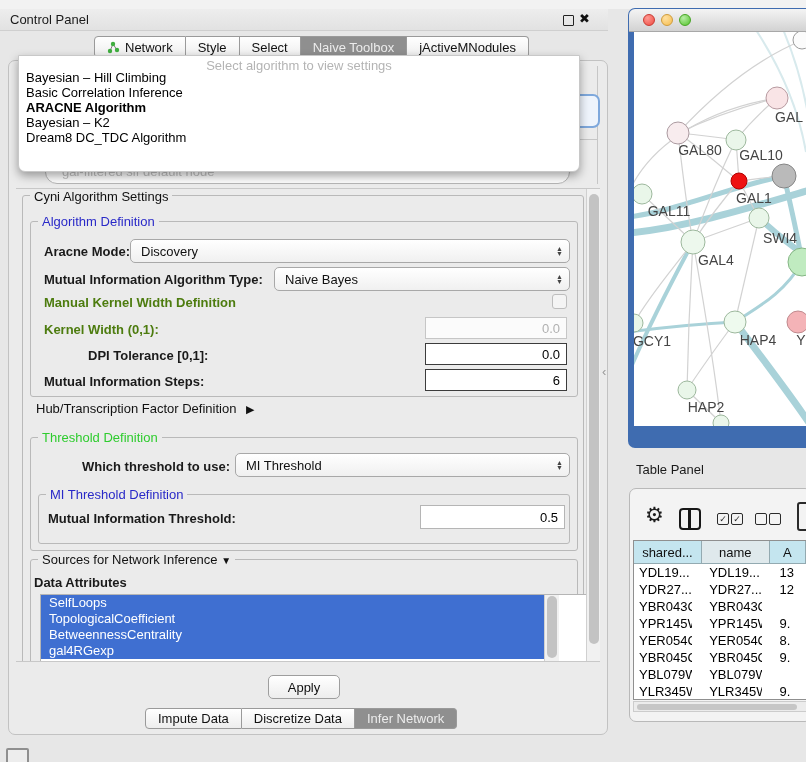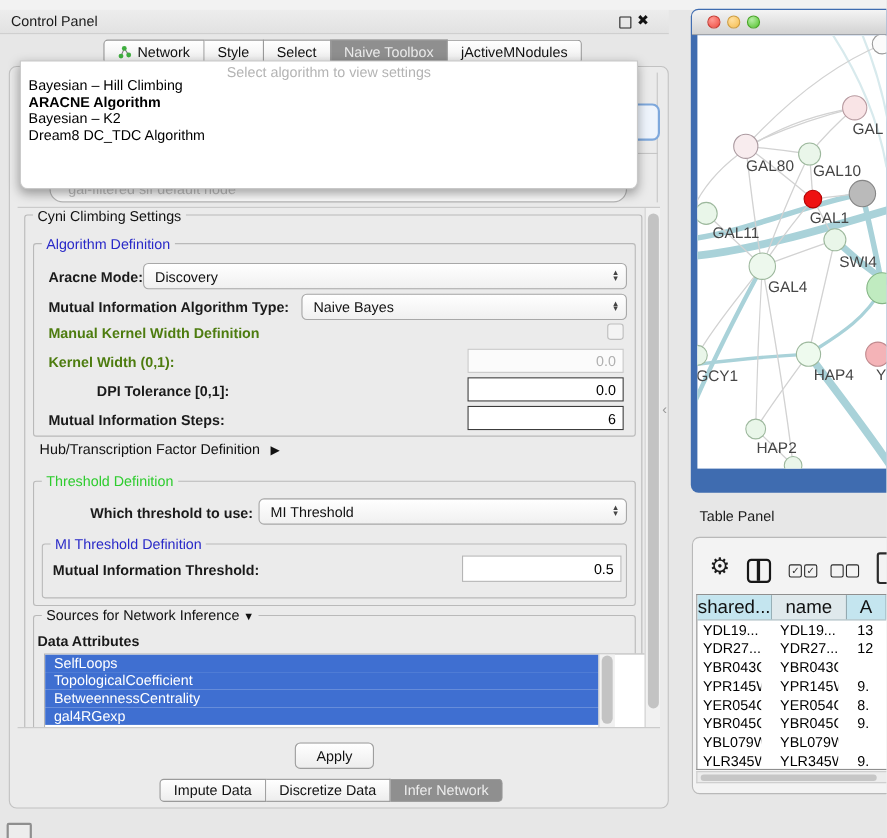--- a/index.html
+++ b/index.html
@@ -88,21 +88,21 @@
   
   .tp-title{left:636px;top:462px;font-size:13px;color:#1a1a1a;}
   .tp-box{left:629px;top:488px;width:183px;height:234px;background:#f3f3f3;border:1px solid #b9b9b9;border-radius:7px;box-sizing:border-box;}
   .gear{left:645px;top:503px;font-size:21px;color:#1c1c1c;}
   .split-ico{left:679px;top:508px;width:18px;height:18px;border:2.5px solid #171717;border-radius:4px;}
   .split-ico div{position:absolute;left:7px;top:0;width:2.5px;height:18px;background:#171717;}
   .cbx{width:10px;height:10px;border:1.5px solid #2a2a2a;border-radius:2px;position:absolute;font-size:9px;line-height:10px;text-align:center;color:#2a2a2a;font-weight:bold;}
   .doc-ico{left:797px;top:502px;width:20px;height:25px;border:2px solid #2a2a2a;border-radius:3px;}
   .tbl{left:633px;top:540px;width:173px;height:160px;background:#fff;border:1px solid #8f8f8f;border-right:none;overflow:hidden;box-sizing:border-box;}
   .thr{display:flex;height:22px;border-bottom:1px solid #93aab1;}
-  .th{font-size:17px;color:#111;display:flex;align-items:center;justify-content:center;box-sizing:border-box;border-right:1px solid #93aab1;}
+  .th{font-size:13px;color:#111;display:flex;align-items:center;justify-content:center;box-sizing:border-box;border-right:1px solid #93aab1;}
   .tr{display:flex;height:17px;gap:12px;}
   .td{font-size:13px;color:#000;line-height:17px;padding-left:5px;box-sizing:border-box;overflow:hidden;white-space:nowrap;}
   .hscroll{left:633px;top:701px;width:173px;height:11px;background:#ececec;border:1px solid #cccccc;border-right:none;box-sizing:border-box;}
   .hthumb{position:absolute;left:3px;top:2px;width:160px;height:6px;border-radius:3px;background:#c6c6c6;}
   .corner-ico{left:6px;top:748px;width:19px;height:19px;border:2px solid #8f8f8f;background:#ededed;border-radius:2px;}
 </style>
 </head>
 <body>
 
 <div class="abs topstrip"></div>
@@ -144,30 +144,31 @@
   <span>gal-filtered sif default node</span>
 </div>
 <div class="abs frag-combo"></div>
 <div class="abs frag-vline"></div>
 <div class="abs frag-hline"></div>
 
 <div class="abs popup">
   <div class="abs dd-ph">Select algorithm to view settings</div>
   <div class="abs dd-list">
       <div class="dd-item">Bayesian – Hill Climbing</div>
+      <div class="dd-item">Basic Correlation Inference</div>
       <div class="dd-item hl">ARACNE Algorithm</div>
       <div class="dd-item">Bayesian – K2</div>
       <div class="dd-item">Dream8 DC_TDC Algorithm</div>
     </div>
 </div>
 
 <div class="abs viewport">
 
   <div class="abs groupbox" style="left:6px;top:6px;width:560px;height:478px;"></div>
-  <span class="legend" style="left:14px;top:0;color:#111;">Cyni Climbing Settings</span>
+  <span class="legend" style="left:14px;top:0;color:#111;">Cyni Algorithm Settings</span>
 
   <div class="abs groupbox" style="left:14px;top:32px;width:546px;height:174px;"></div>
   <span class="legend blue" style="left:22px;top:25px;">Algorithm Definition</span>
 
   <span class="abs lbl" style="left:28px;top:55px;">Aracne Mode:</span>
   <div class="abs combo" style="left:114px;top:50px;width:440px;height:24px;">
     <span>Discovery</span>
     <span class="arr">
         <span>▲</span>
         <span>▼</span>

